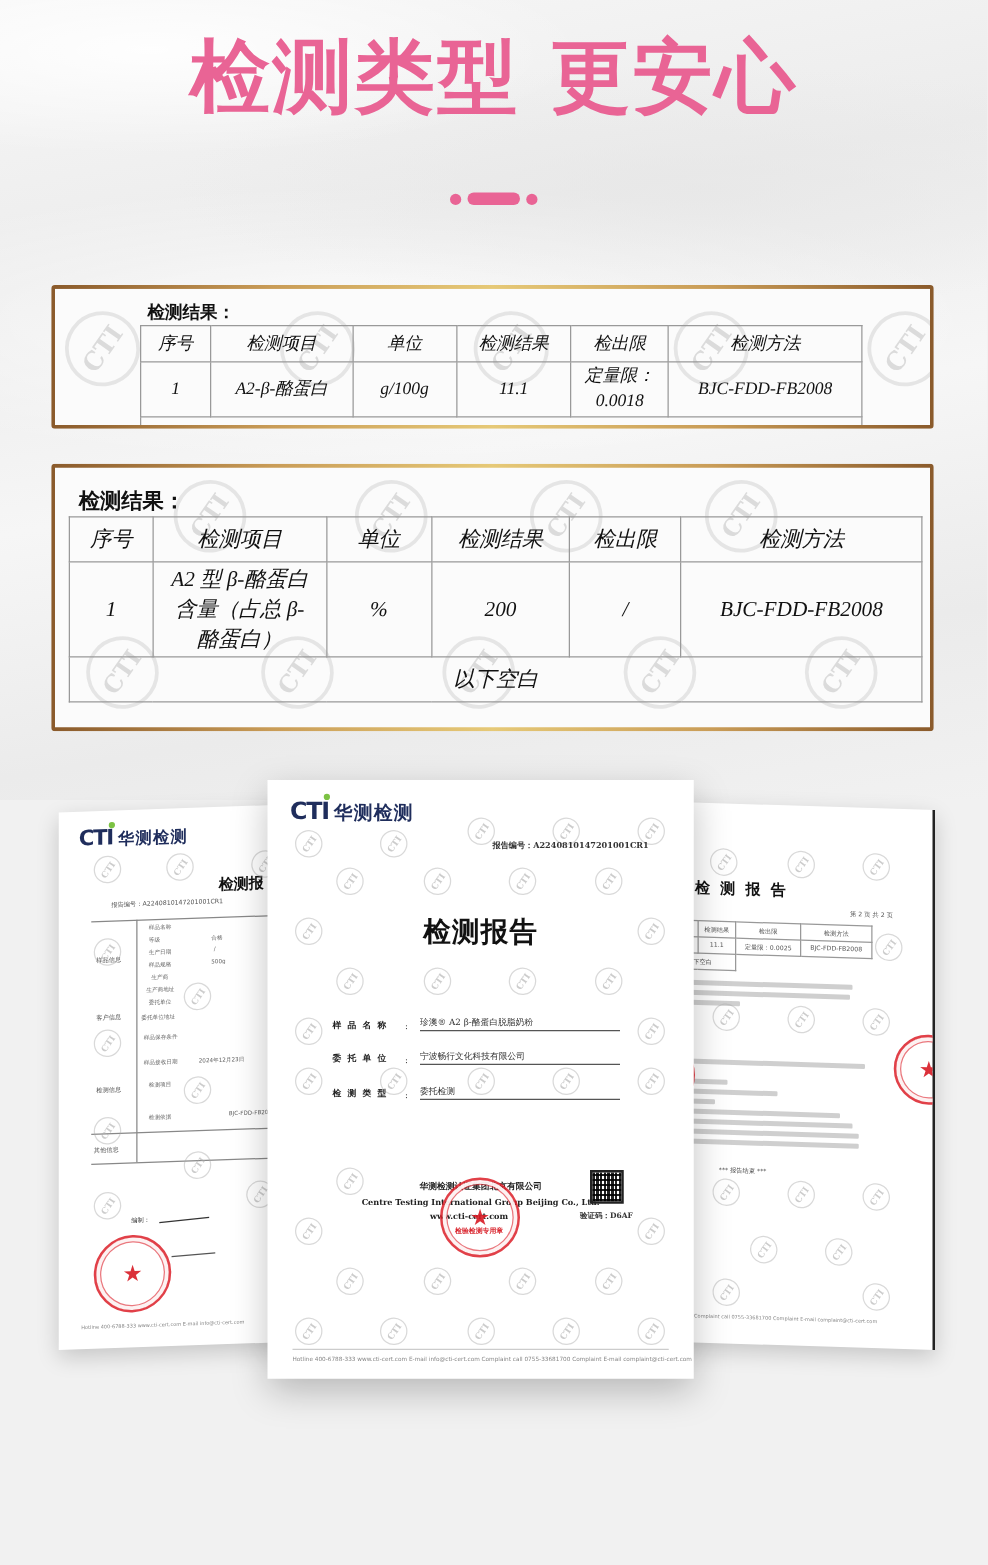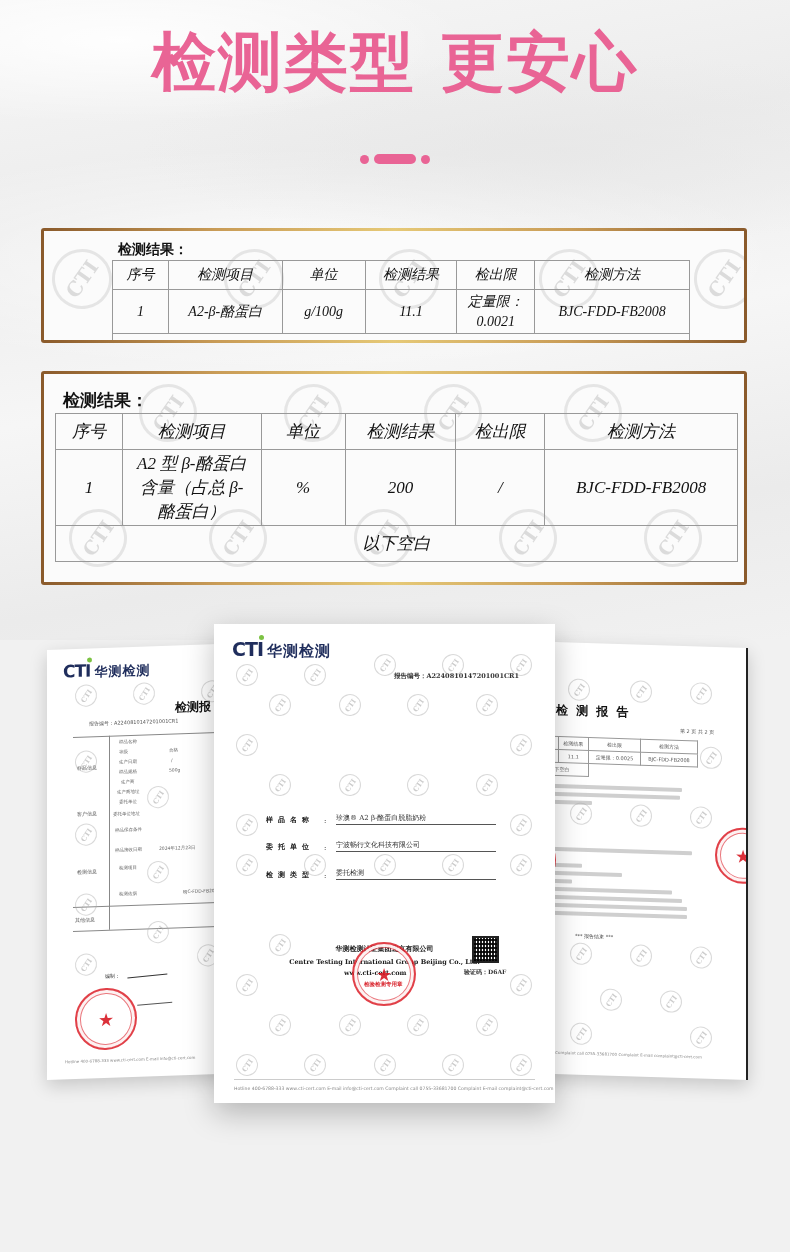--- a/index.html
+++ b/index.html
@@ -227,21 +227,21 @@
       <td>检出限</td>
       <td>检测方法</td>
     </tr>
     <tr class="r">
       <td>1</td>
       <td>A2-β-酪蛋白</td>
       <td>g/100g</td>
       <td>11.1</td>
       <td>
         <div>定量限：</div>
-        <div>0.0021</div>
+        <div>0.0018</div>
       </td>
       <td>BJC-FDD-FB2008</td>
     </tr>
     <tr class="x">
       <td colspan="6"></td>
     </tr>
   </tbody>
     </table>
 </div>
 
@@ -437,20 +437,21 @@
   <div class="wm-s" style="left:160px;top:430px;">CTI</div>
   <div class="wm-s" style="left:228px;top:430px;">CTI</div>
   <div class="wm-s" style="left:296px;top:430px;">CTI</div>
 
   <div class="cti-logo">
     <span class="cti"><span>CTI</span><span class="cti-dot"></span></span>
     <span class="cn">华测检测</span>
   </div>
 
   <div class="report-no">报告编号：A2240810147201001CR1</div>
+  <div class="report-title">检测报告</div>
 
   <div class="info-row" style="top:189px;">
     <span class="lbl">样品名称</span>
     <span class="colon">:</span>
     <span class="val">珍澳® A2 β-酪蛋白脱脂奶粉</span>
   </div>
   <div class="info-row" style="top:216px;">
     <span class="lbl">委托单位</span>
     <span class="colon">:</span>
     <span class="val">宁波畅行文化科技有限公司</span>

